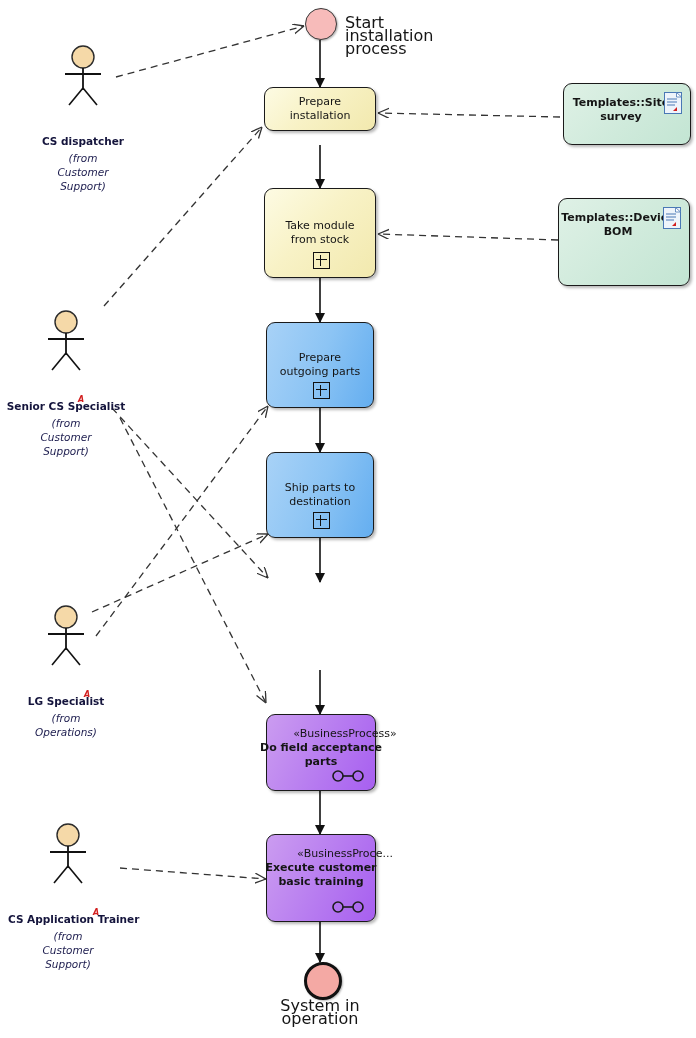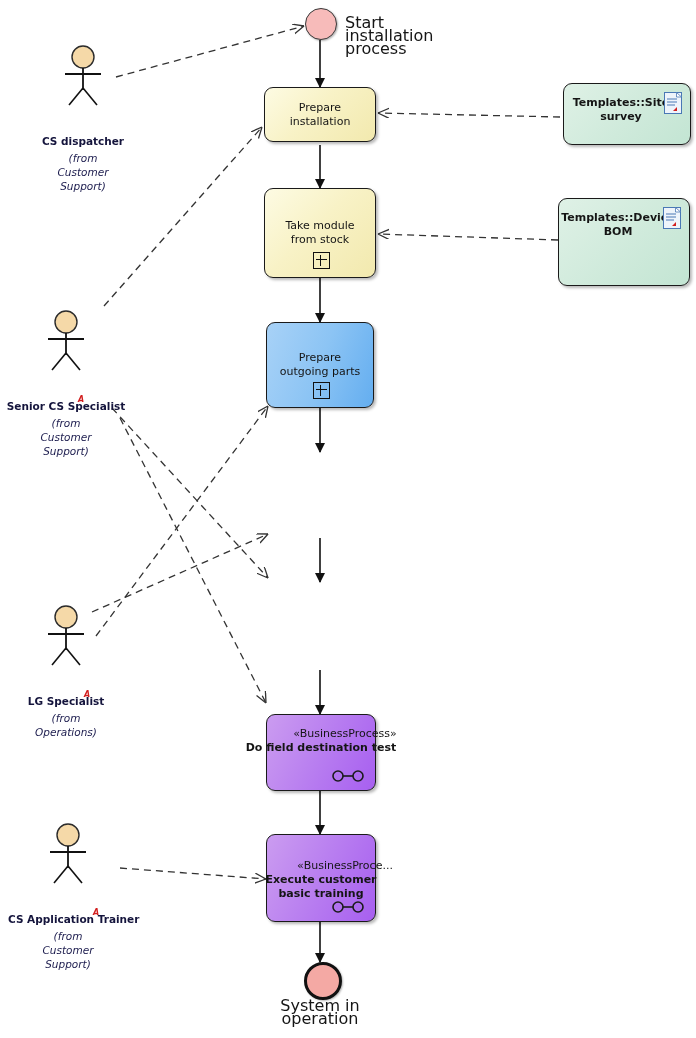--- a/index.html
+++ b/index.html
@@ -205,49 +205,53 @@
     <line x1="96" y1="636" x2="268" y2="406" stroke="#333" stroke-width="1.3" stroke-dasharray="7,5" marker-end="url(#openArrow)"></line>
 
     <line x1="92" y1="612" x2="268" y2="534" stroke="#333" stroke-width="1.3" stroke-dasharray="7,5" marker-end="url(#openArrow)"></line>
 
     <line x1="120" y1="868" x2="266" y2="879" stroke="#333" stroke-width="1.3" stroke-dasharray="7,5" marker-end="url(#openArrow)"></line>
   </svg>
 
   <div class="start-node" style="left:305px; top:8px;"></div>
   <div class="node-caption" style="left:345px; top:16px; width:66px; text-align:left;">Start installation process</div>
 
-  <div class="node node-yellow" style="left:264px; top:87px; width:112px; height:55px;">
+  <div class="node node-yellow" style="left:264px; top:87px; width:112px; height:44px;">
     <span class="label">Prepare installation</span>
   </div>
 
   <div class="node node-blue" style="left:266px; top:322px; width:108px; height:86px;">
     <span class="label">Prepare outgoing parts</span>
     <span class="plus-box"></span>
   </div>
 
   <div class="node node-yellow" style="left:264px; top:188px; width:112px; height:90px;">
     <span class="label">Take module from stock</span>
     <span class="plus-box"></span>
   </div>
 
+  <div class="node node-blue" style="left:266px; top:452px; width:108px; height:86px;">
+    <span class="label">Ship parts to destination</span>
+    <span class="plus-box"></span>
+  </div>
 
 
   <div class="node node-purple" style="left:266px; top:714px; width:110px; height:77px; align-items:flex-start; padding-top:12px;">
     <span class="label">
       <span class="stereo">«BusinessProcess»</span>
-      <span>Do field destination test</span>
+      <span>Do field acceptance parts</span>
     </span>
     <svg class="chain-icon" viewBox="0 0 34 12">
       <circle cx="7" cy="6" r="5" fill="none" stroke="#1b1b1b" stroke-width="1.6"></circle>
       <circle cx="27" cy="6" r="5" fill="none" stroke="#1b1b1b" stroke-width="1.6"></circle>
       <line x1="12" y1="6" x2="22" y2="6" stroke="#1b1b1b" stroke-width="1.6"></line>
     </svg>
   </div>
 
-  <div class="node node-purple" style="left:266px; top:834px; width:110px; height:88px; align-items:flex-start; padding-top:24px;">
+  <div class="node node-purple" style="left:266px; top:834px; width:110px; height:88px; align-items:flex-start; padding-top:12px;">
     <span class="label">
       <span class="stereo">«BusinessProce...</span>
       <span>Execute customer basic training</span>
     </span>
     <svg class="chain-icon" viewBox="0 0 34 12">
       <circle cx="7" cy="6" r="5" fill="none" stroke="#1b1b1b" stroke-width="1.6"></circle>
       <circle cx="27" cy="6" r="5" fill="none" stroke="#1b1b1b" stroke-width="1.6"></circle>
       <line x1="12" y1="6" x2="22" y2="6" stroke="#1b1b1b" stroke-width="1.6"></line>
     </svg>
   </div>

